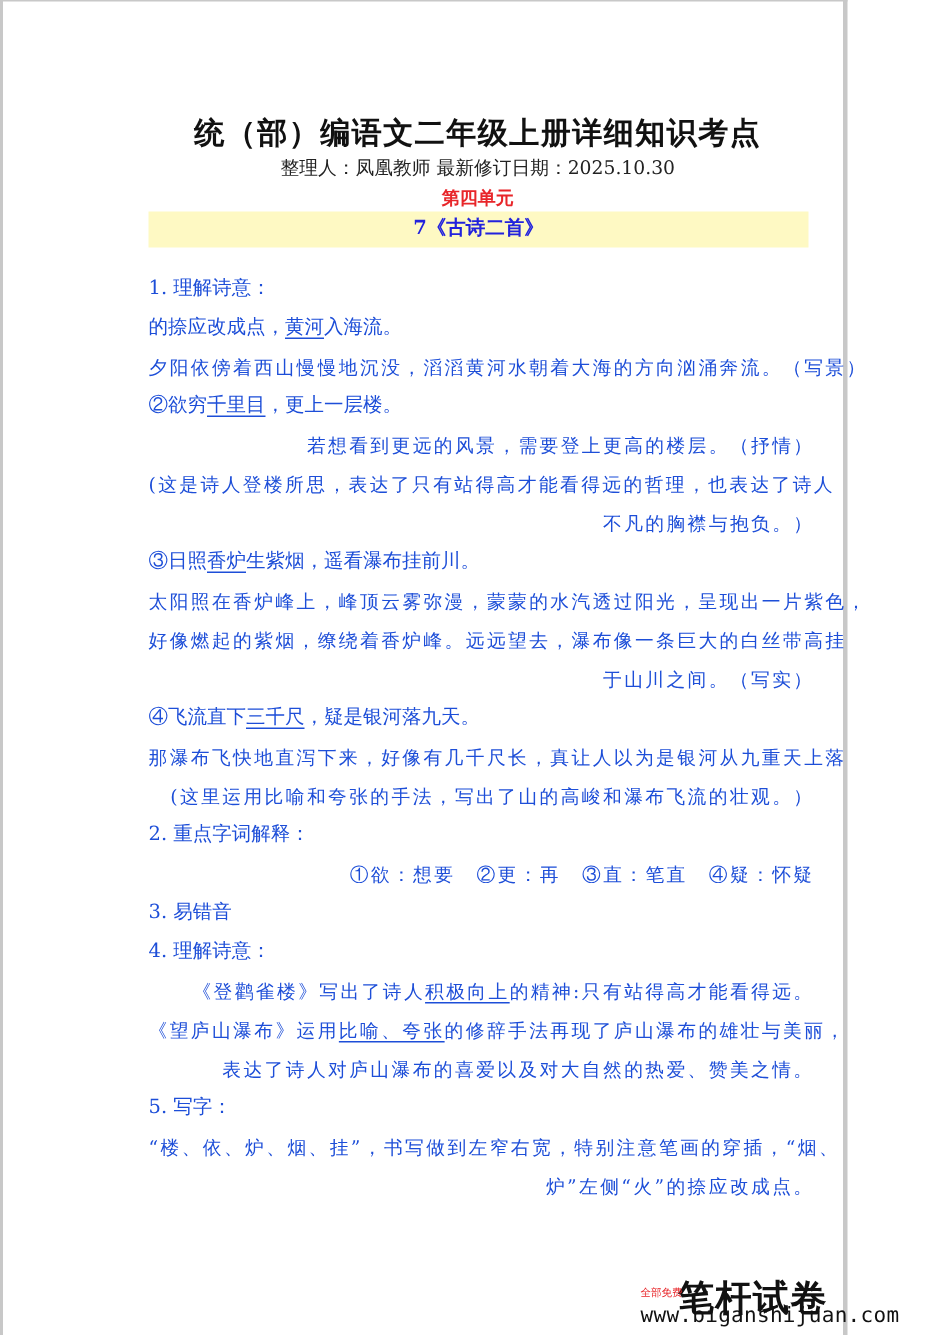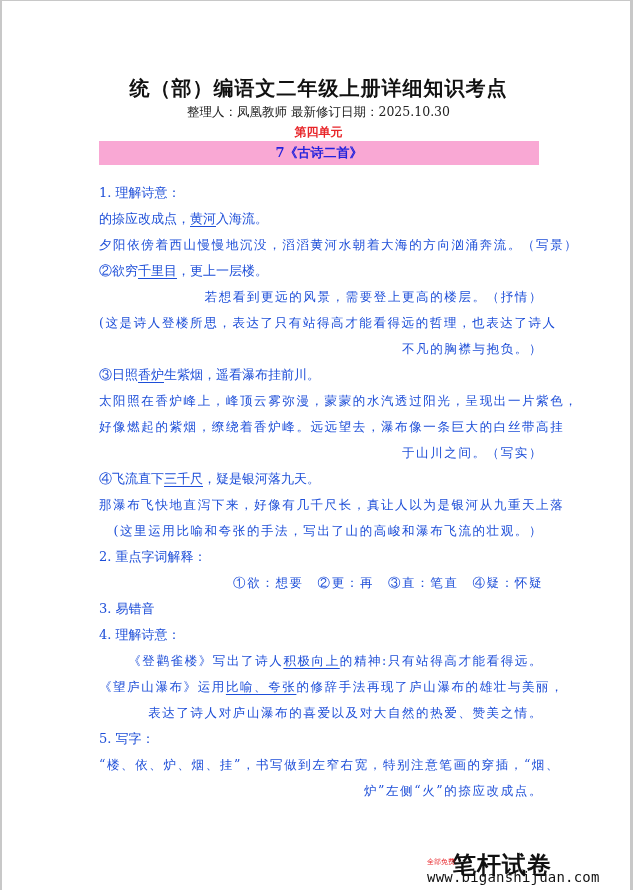--- a/index.html
+++ b/index.html
@@ -1,37 +1,37 @@
 <!DOCTYPE html>
 <html><head>
 <meta charset="utf-8">
 <style>
   html, body { margin: 0; padding: 0; background: #ffffff; }
   body { width: 633px; height: 890px; position: relative; overflow: hidden; }
   .page {
-    position: absolute; left: 0; top: 0; width: 633px; height: 890px;
+    position: absolute; left: 0; top: 0; width: 565px; height: 890px;
     background: #ffffff; box-sizing: border-box;
     border-left: 2px solid #c8c8c8; border-top: 1px solid #c8c8c8; border-right: 3px solid #c8c8c8; padding-left: 27px;
   }
   .title {
     position: absolute; left: 0; width: 633px; top: 74px; text-align: center;
     font-family: "DejaVu Serif", serif; font-weight: bold; font-size: 20px; color: #111;
     letter-spacing: 1px;
   }
   .subtitle {
     position: absolute; left: 0; width: 633px; top: 103px; text-align: center;
     font-family: "DejaVu Serif", serif; font-size: 12.5px; color: #222;
   }
   .unit {
     position: absolute; left: 0; width: 633px; top: 123px; text-align: center;
     font-family: "DejaVu Serif", serif; font-weight: bold; font-size: 12px; color: #e8262a;
   }
   .banner {
     position: absolute; left: 97px; top: 140px; width: 440px; height: 24px;
-    background: #f9a8d4; text-align: center; line-height: 24px;
+    background: #fef9c3; text-align: center; line-height: 24px;
     font-family: "DejaVu Serif", serif; font-weight: bold; font-size: 13px; color: #2222dd;
   }
   .content {
     position: absolute; left: 97px; top: 179px; width: 444px;
     font-family: "DejaVu Serif", serif; font-size: 13px; color: #1d4ed8;
   }
   .line { height: 26px; line-height: 26px; white-space: nowrap; overflow: visible; }
   .line.prose { letter-spacing: 1.6px; font-size: 12.5px; text-align: right; }
   .line.heading { font-size: 13px; }
   .u { text-decoration: underline; text-underline-offset: 3px; }

